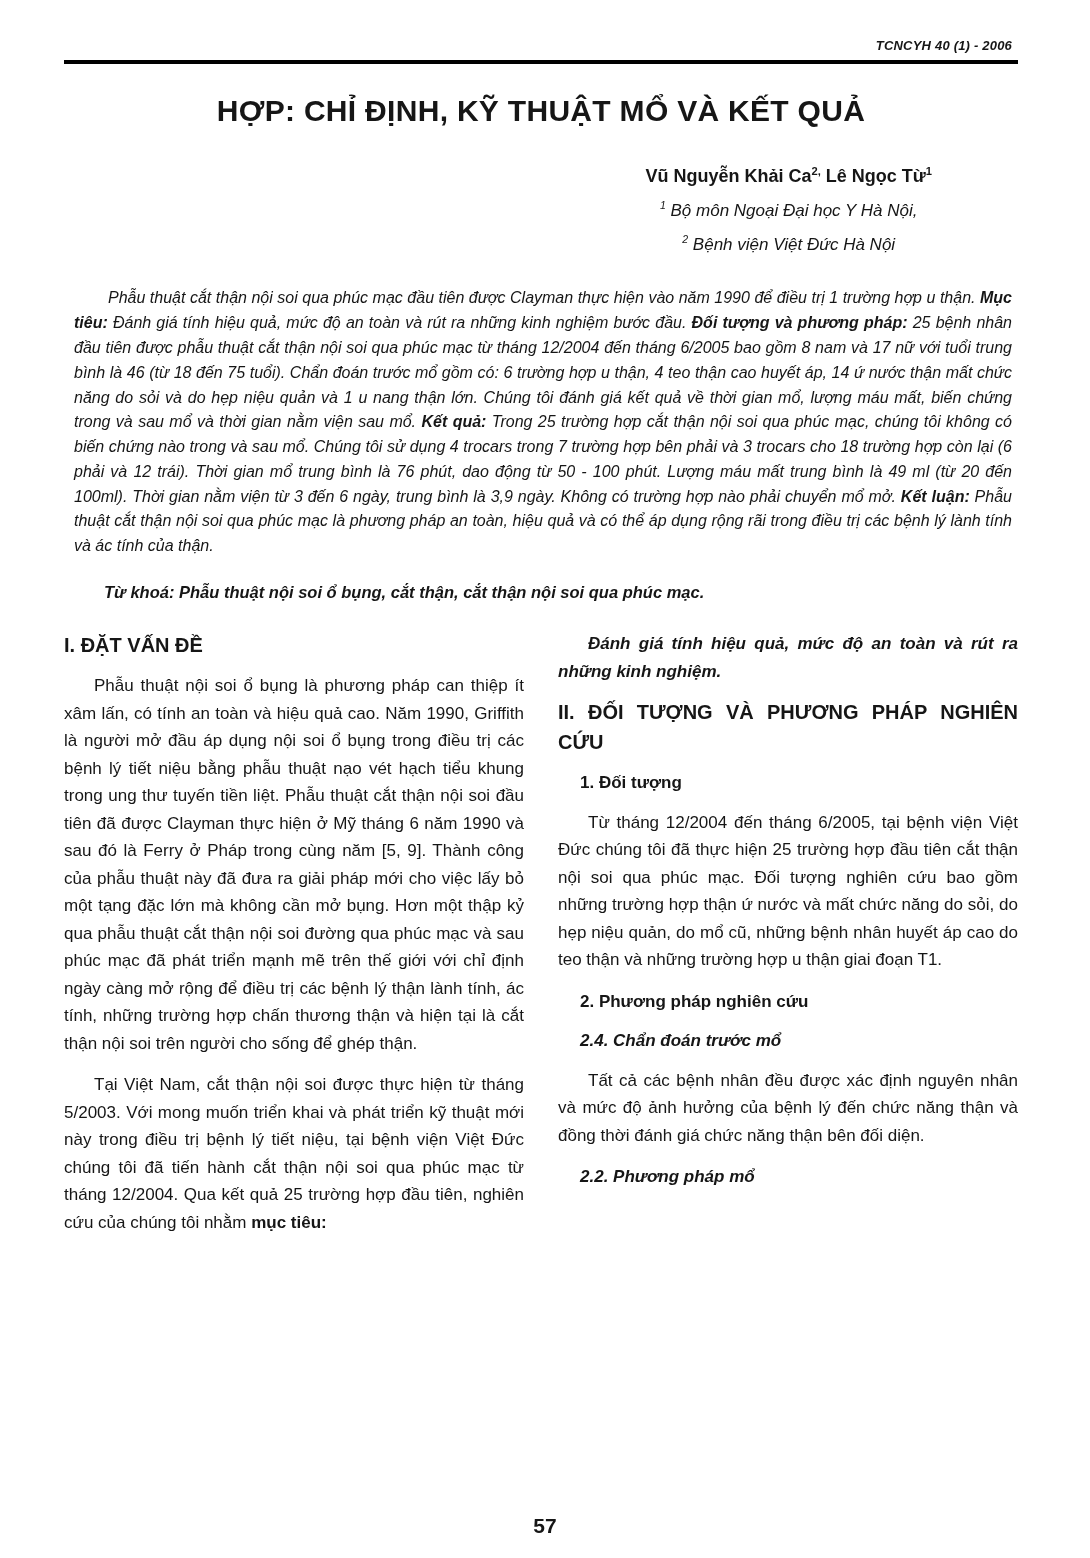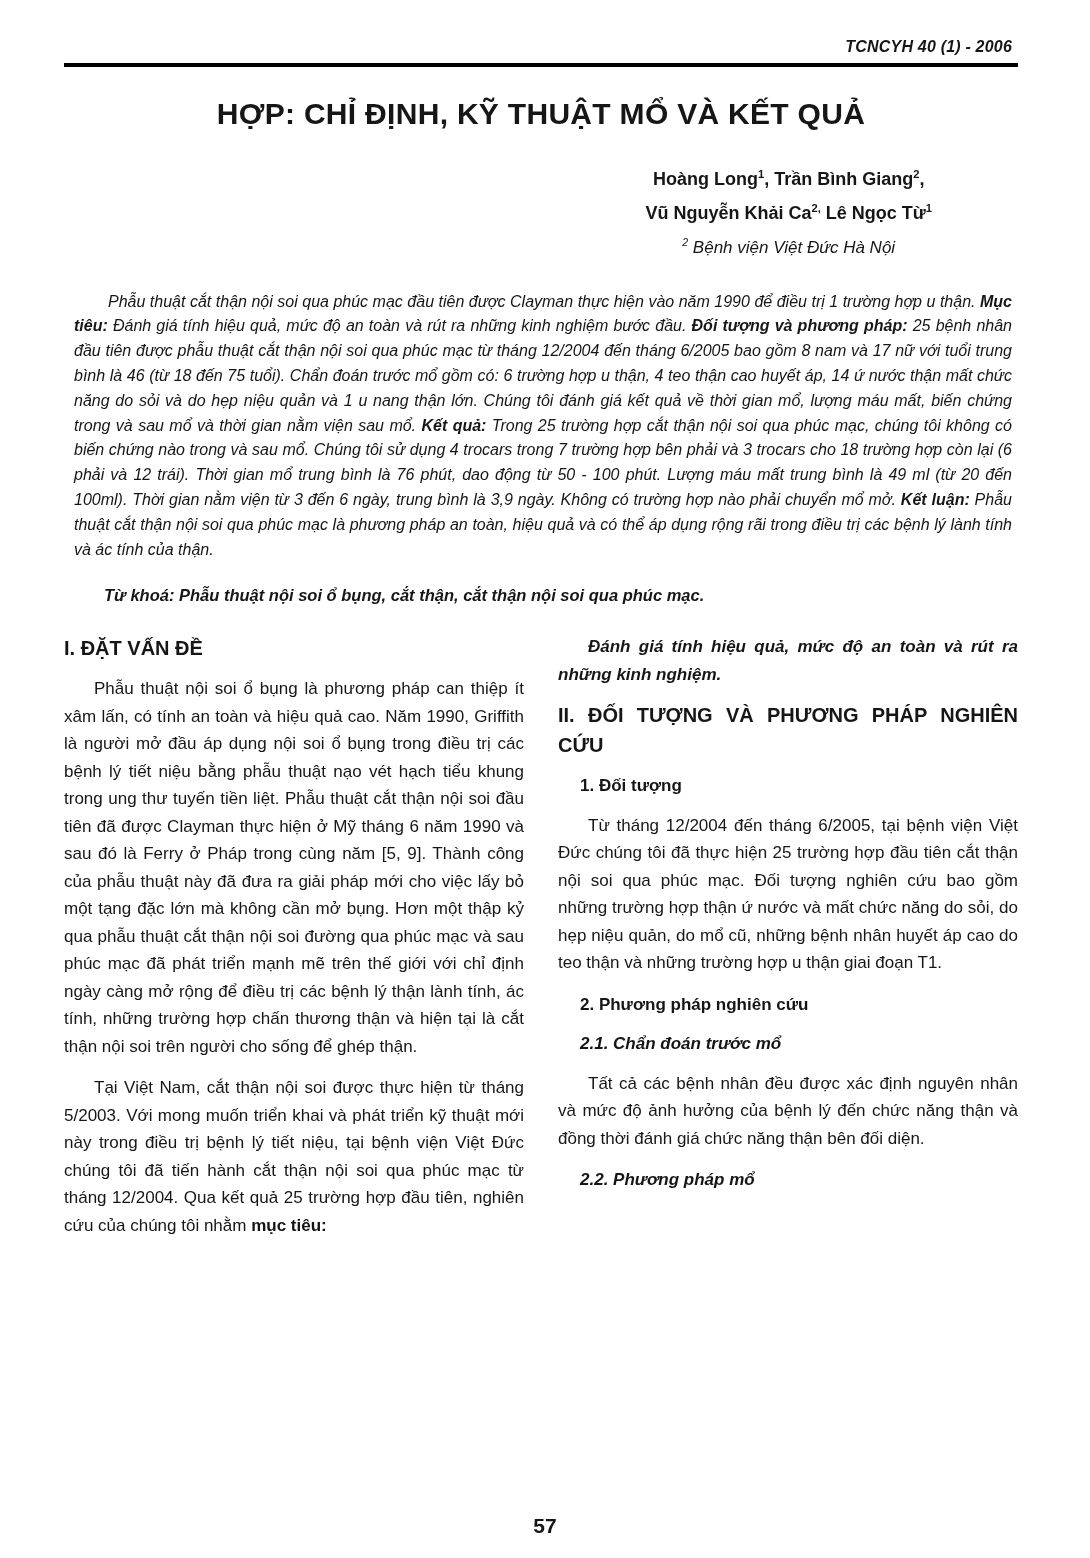--- a/index.html
+++ b/index.html
@@ -10,21 +10,21 @@
     font-family: "Liberation Sans", sans-serif;
     color: #161616;
     overflow: hidden;
   }
   .page { padding: 38px 72px 0 64px; }
 
   .journal-line {
     text-align: right;
     font-style: italic;
     font-weight: bold;
-    font-size: 16px;
+    font-size: 13px;
     padding-right: 6px;
     letter-spacing: 0.2px;
   }
   .rule { border-bottom: 4px solid #000; margin-top: 7px; }
 
   .title {
     text-align: center;
     font-weight: bold;
     font-size: 30px;
     line-height: 1.5;
@@ -105,22 +105,22 @@
 <div class="page">
 
   <div class="journal-line">TCNCYH 40 (1) - 2006</div>
   <div class="rule"></div>
 
   <h1 class="title">
     <span class="title-line">HỢP: CHỈ ĐỊNH, KỸ THUẬT MỔ VÀ KẾT QUẢ</span>
   </h1>
 
   <div class="authors">
-    <div class="author-line"><span>Hoàng Long</span><sup>1</sup><span>, Trần Bình Giang</span><sup>2</sup><span>,</span></div>
     <div class="author-line"><span>Vũ Nguyễn Khải Ca</span><sup>2,</sup><span> Lê Ngọc Từ</span><sup>1</sup></div>
+    <div class="affil-line"><sup>1</sup><span> Bộ môn Ngoại Đại học Y Hà Nội,</span></div>
     <div class="affil-line"><sup>2</sup><span> Bệnh viện Việt Đức Hà Nội</span></div>
   </div>
 
   <p class="abstract"><span>Phẫu thuật cắt thận nội soi qua phúc mạc đầu tiên được Clayman thực hiện vào năm 1990 để điều trị 1 trường hợp u thận. </span><span style="font-weight: bold;">Mục tiêu:</span><span> Đánh giá tính hiệu quả, mức độ an toàn và rút ra những kinh nghiệm bước đầu. </span><span style="font-weight: bold;">Đối tượng và phương pháp:</span><span> 25 bệnh nhân đầu tiên được phẫu thuật cắt thận nội soi qua phúc mạc từ tháng 12/2004 đến tháng 6/2005 bao gồm 8 nam và 17 nữ với tuổi trung bình là 46 (từ 18 đến 75 tuổi). Chẩn đoán trước mổ gồm có: 6 trường hợp u thận, 4 teo thận cao huyết áp, 14 ứ nước thận mất chức năng do sỏi và do hẹp niệu quản và 1 u nang thận lớn. Chúng tôi đánh giá kết quả về thời gian mổ, lượng máu mất, biến chứng trong và sau mổ và thời gian nằm viện sau mổ. </span><span style="font-weight: bold;">Kết quả:</span><span> Trong 25 trường hợp cắt thận nội soi qua phúc mạc, chúng tôi không có biến chứng nào trong và sau mổ. Chúng tôi sử dụng 4 trocars trong 7 trường hợp bên phải và 3 trocars cho 18 trường hợp còn lại (6 phải và 12 trái). Thời gian mổ trung bình là 76 phút, dao động từ 50 - 100 phút. Lượng máu mất trung bình là 49 ml (từ 20 đến 100ml). Thời gian nằm viện từ 3 đến 6 ngày, trung bình là 3,9 ngày. Không có trường hợp nào phải chuyển mổ mở. </span><span style="font-weight: bold;">Kết luận:</span><span> Phẫu thuật cắt thận nội soi qua phúc mạc là phương pháp an toàn, hiệu quả và có thể áp dụng rộng rãi trong điều trị các bệnh lý lành tính và ác tính của thận.</span></p>
 
   <p class="keywords">Từ khoá: Phẫu thuật nội soi ổ bụng, cắt thận, cắt thận nội soi qua phúc mạc.</p>
 
   <div class="columns">
 
     <div class="col">
@@ -128,21 +128,21 @@
       <p class="body-para">Phẫu thuật nội soi ổ bụng là phương pháp can thiệp ít xâm lấn, có tính an toàn và hiệu quả cao. Năm 1990, Griffith là người mở đầu áp dụng nội soi ổ bụng trong điều trị các bệnh lý tiết niệu bằng phẫu thuật nạo vét hạch tiểu khung trong ung thư tuyến tiền liệt. Phẫu thuật cắt thận nội soi đầu tiên đã được Clayman thực hiện ở Mỹ tháng 6 năm 1990 và sau đó là Ferry ở Pháp trong cùng năm [5, 9]. Thành công của phẫu thuật này đã đưa ra giải pháp mới cho việc lấy bỏ một tạng đặc lớn mà không cần mở bụng. Hơn một thập kỷ qua phẫu thuật cắt thận nội soi đường qua phúc mạc và sau phúc mạc đã phát triển mạnh mẽ trên thế giới với chỉ định ngày càng mở rộng để điều trị các bệnh lý thận lành tính, ác tính, những trường hợp chấn thương thận và hiện tại là cắt thận nội soi trên người cho sống để ghép thận.</p>
       <p class="body-para"><span>Tại Việt Nam, cắt thận nội soi được thực hiện từ tháng 5/2003. Với mong muốn triển khai và phát triển kỹ thuật mới này trong điều trị bệnh lý tiết niệu, tại bệnh viện Việt Đức chúng tôi đã tiến hành cắt thận nội soi qua phúc mạc từ tháng 12/2004. Qua kết quả 25 trường hợp đầu tiên, nghiên cứu của chúng tôi nhằm </span><span style="font-weight: bold;">mục tiêu:</span></p>
     </div>
 
     <div class="col">
       <p class="lead">Đánh giá tính hiệu quả, mức độ an toàn và rút ra những kinh nghiệm.</p>
       <h2 class="h1 h1-second">II. ĐỐI TƯỢNG VÀ PHƯƠNG PHÁP NGHIÊN CỨU</h2>
       <h3 class="sub-h">1. Đối tượng</h3>
       <p class="body-para">Từ tháng 12/2004 đến tháng 6/2005, tại bệnh viện Việt Đức chúng tôi đã thực hiện 25 trường hợp đầu tiên cắt thận nội soi qua phúc mạc. Đối tượng nghiên cứu bao gồm những trường hợp thận ứ nước và mất chức năng do sỏi, do hẹp niệu quản, do mổ cũ, những bệnh nhân huyết áp cao do teo thận và những trường hợp u thận giai đoạn T1.</p>
       <h3 class="sub-h">2. Phương pháp nghiên cứu</h3>
-      <h3 class="sub-h sub-h-italic">2.1. Chẩn đoán trước mổ</h3>
+      <h3 class="sub-h sub-h-italic">2.4. Chẩn đoán trước mổ</h3>
       <p class="body-para">Tất cả các bệnh nhân đều được xác định nguyên nhân và mức độ ảnh hưởng của bệnh lý đến chức năng thận và đồng thời đánh giá chức năng thận bên đối diện.</p>
       <h3 class="sub-h sub-h-italic">2.2. Phương pháp mổ</h3>
     </div>
 
   </div>
 </div>
 
 <div class="footer">57</div>
 
 </body></html>

